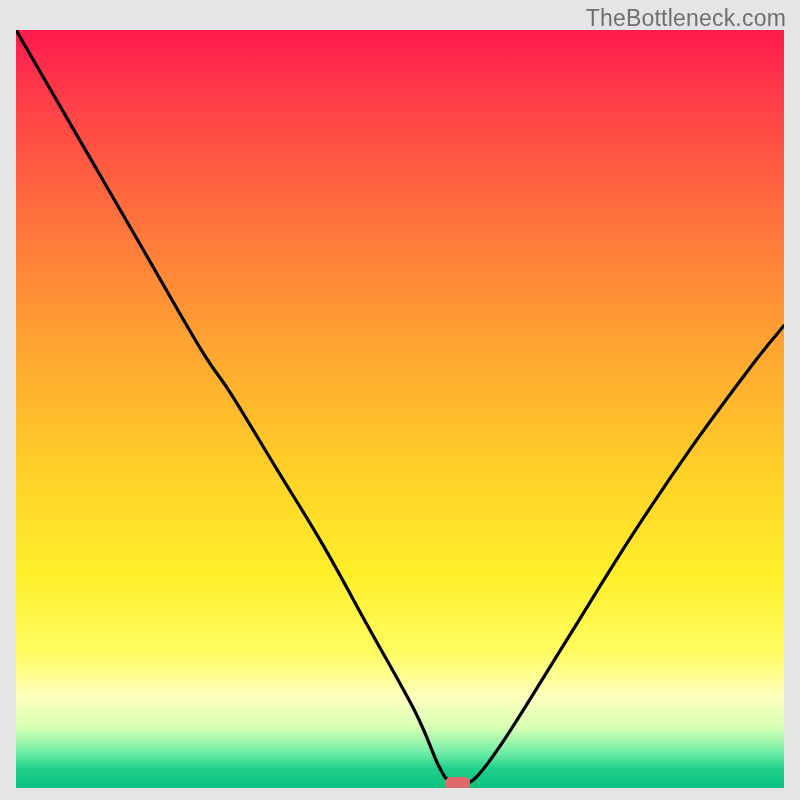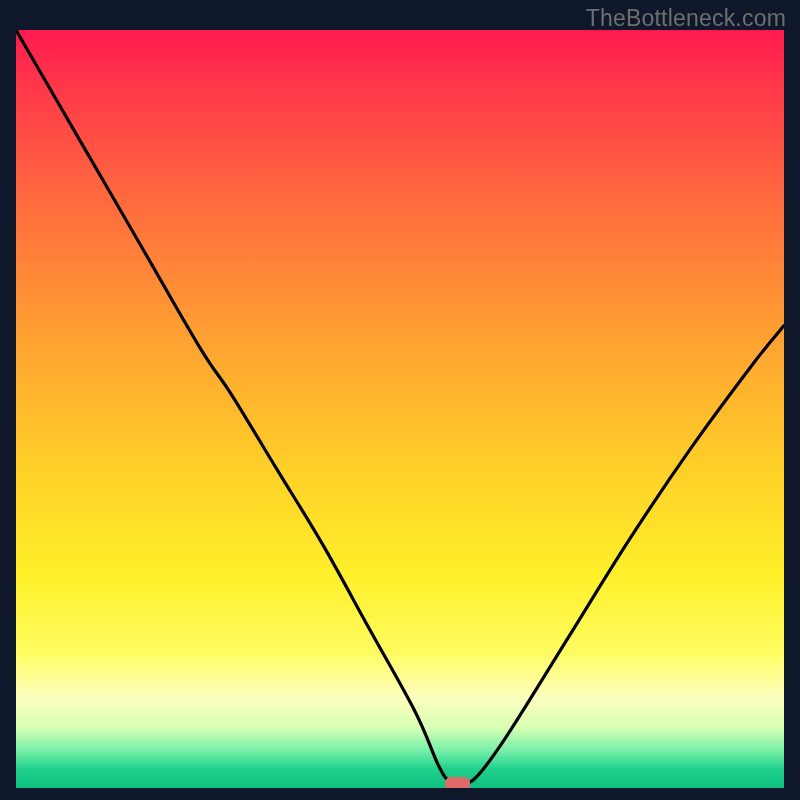--- a/index.html
+++ b/index.html
@@ -8,21 +8,21 @@
     width: 800px;
     height: 800px;
     background: #000;
     font-family: Arial, Helvetica, sans-serif;
     overflow: hidden;
   }
   .frame {
     position: relative;
     width: 800px;
     height: 800px;
-    background: #0f172a;
+    background: #e5e5e5;
   }
   .watermark {
     position: absolute;
     top: 5px;
     right: 14px;
     color: #6f6f6f;
     font-size: 23px;
     font-weight: 500;
     letter-spacing: 0.2px;
     z-index: 4;

